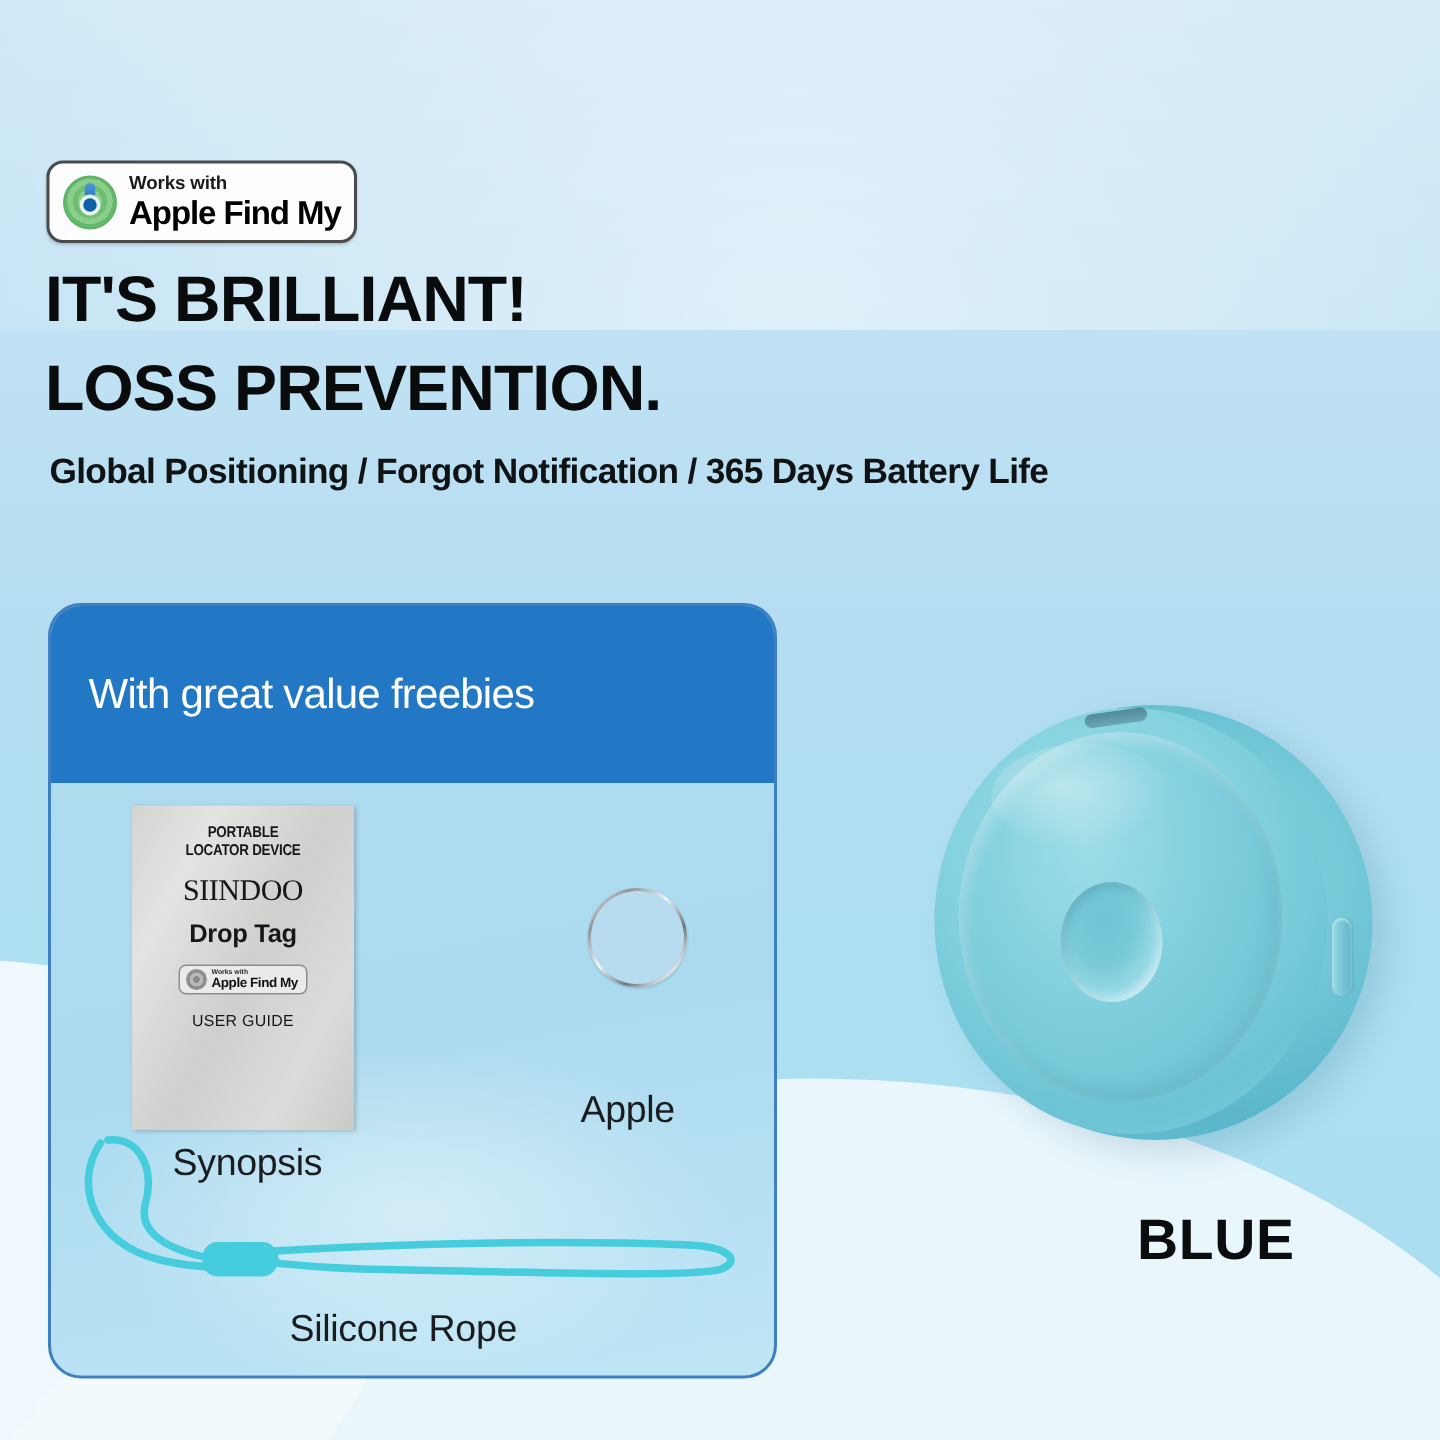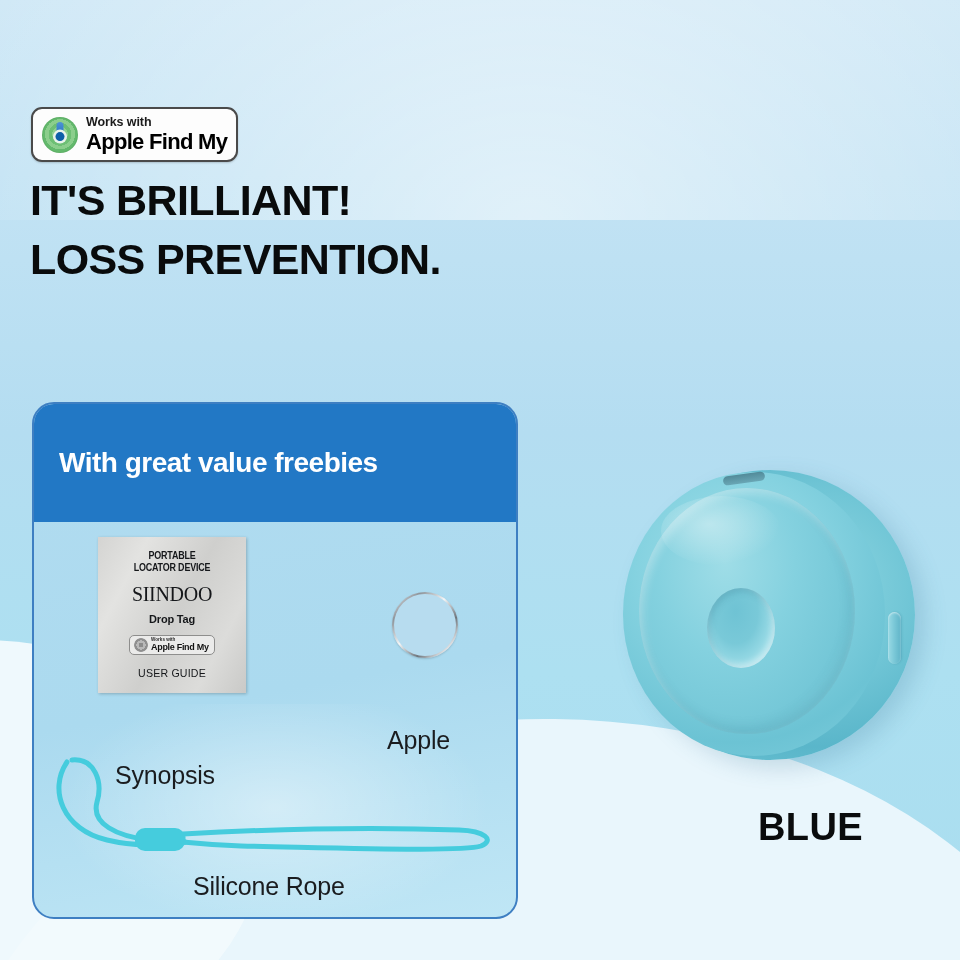--- a/index.html
+++ b/index.html
@@ -105,52 +105,52 @@
   }
   .card-header {
     position: absolute; left: -1px; top: -1px;
     width: calc(100% + 2px); height: 119px;
     background: #2278c5;
     border-radius: 21px 21px 0 0;
     display: flex; align-items: center;
   }
   .card-header-title {
     margin-left: 26px;
-    font-size: 28px; font-weight: bold; color: #fff;
+    font-size: 28px; font-weight: normal; color: #fff;
     letter-spacing: -.5px;
   }
   .card-sheen {
     position: absolute; left: 4%; top: 300px;
     width: 92%; height: 230px;
     background: radial-gradient(ellipse at 50% 45%, rgba(255,255,255,.42), rgba(255,255,255,0) 68%);
     pointer-events: none;
   }
 
   
   .booklet {
-    position: absolute; left: 98px; top: 537px;
-    width: 148px; height: 156px;
+    position: absolute; left: 88px; top: 537px;
+    width: 148px; height: 216px;
     background: linear-gradient(118deg,#d4d4d2 0%,#e3e3e1 22%,#cfcfcd 52%,#dcdcda 78%,#c9c9c7 100%);
     box-shadow: 1px 1px 3px rgba(0,0,0,.22);
     padding-top: 13px;
     text-align: center;
     color: #15171a;
   }
   .bk-line1 {
     font-size: 10.4px; font-weight: bold; line-height: 1.16;
     letter-spacing: -.2px; transform: scaleX(.86);
   }
   .bk-brand {
     margin-top: 9px;
     font-family: "Liberation Serif", serif;
     font-size: 20px; letter-spacing: -.3px;
   }
   .bk-model {
     margin-top: 7px;
-    font-size: 11px; font-weight: bold; letter-spacing: -.2px;
+    font-size: 17px; font-weight: bold; letter-spacing: -.2px;
   }
   .bk-badge {
     margin: 10px auto 0;
     width: 86px; height: 20px;
     background: #ebebea;
     border: 1px solid #8e8e8d;
     border-radius: 5px;
     display: flex; align-items: center; padding-left: 4px;
   }
   .bk-badge .ring {
@@ -269,20 +269,21 @@
     <div class="badge-text">
       <div class="badge-works">Works with</div>
       <div class="badge-apple">Apple Find My</div>
     </div>
   </div>
 
   <div class="headline">
     <div>IT'S BRILLIANT!</div>
     <div>LOSS PREVENTION.</div>
   </div>
+  <div class="subheadline">Global Positioning / Forgot Notification / 365 Days Battery Life</div>
 
   <div class="card">
     <div class="card-header">
       <div class="card-header-title">With great value freebies</div>
     </div>
     <div class="card-sheen"></div>
   </div>
 
   <div class="booklet">
     <div class="bk-line1">

